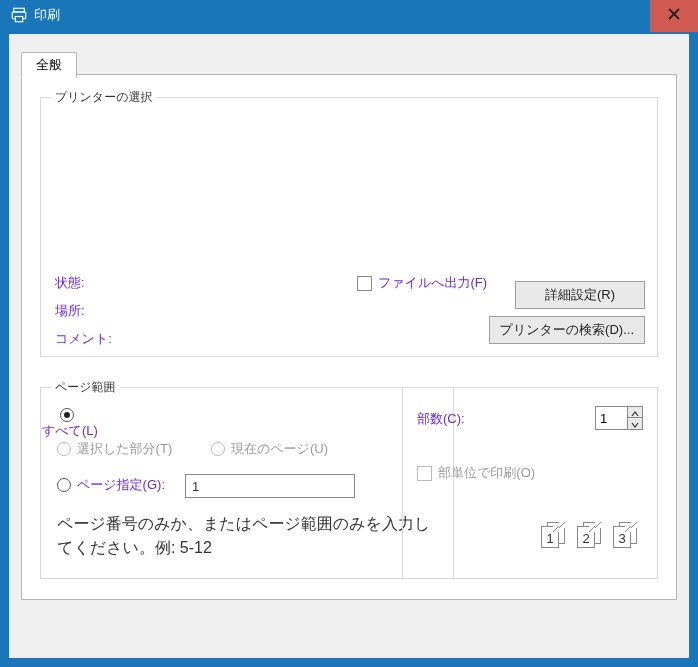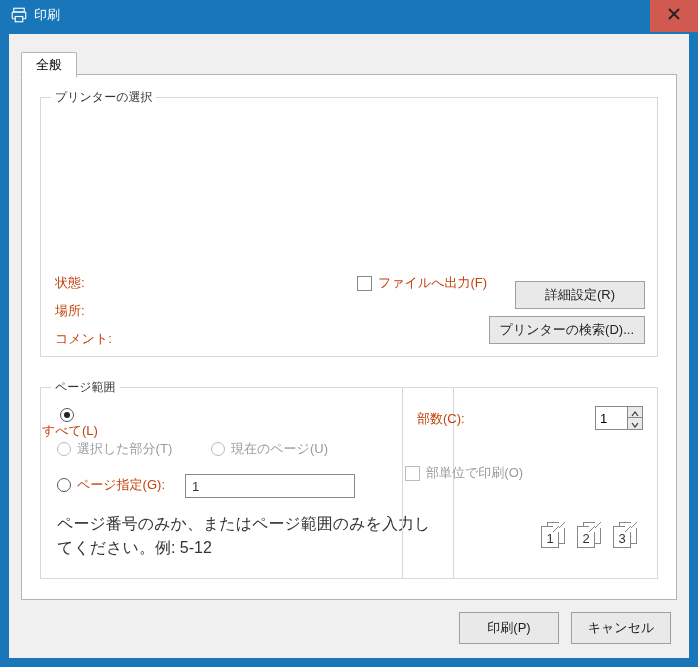--- a/index.html
+++ b/index.html
@@ -13,21 +13,21 @@
 .client { position: absolute; left: 9px; top: 34px; right: 9px; bottom: 9px; background: #f0f0f0; }
 .tabhdr { position: absolute; left: 12px; top: 18px; }
 .tab { display: inline-block; background: #fff; border: 1px solid #b4b4b4; border-bottom: 1px solid #fff; padding: 3px 14px; position: relative; z-index: 2; border-radius: 2px 2px 0 0; }
 .tabpanel { position: absolute; left: 12px; right: 12px; top: 40px; bottom: 58px; background: #fff; border: 1px solid #b4b4b4; }
 .groupbox { position: absolute; border: 1px solid #d8d8d8; }
 .groupbox .legend { position: absolute; top: -9px; left: 10px; background: #fff; padding: 0 4px; color: #333; font-size: 12px; }
 .gb-printer { left: 18px; right: 18px; top: 22px; height: 260px; text-decoration: underline; }
 .gb-pagerange { left: 18px; top: 312px; width: 414px; height: 192px; }
 .gb-copies { left: 380px; right: 18px; top: 312px; height: 192px; }
 .row { position: absolute; display: flex; align-items: center; }
-.lbl { color: #c2410c; }
+.lbl { color: #6d28d9; }
 .lbl.disabled { color: #9a9a9a; }
 .chk { appearance: none; width: 15px; height: 15px; border: 1px solid #888; margin-right: 6px; background: #fff; cursor: pointer; }
 .btn { background: #e9e9e9; border: 1px solid #a0a0a0; padding: 4px 10px; min-width: 130px; text-align: center; cursor: pointer; color: #212121; }
 .radio { appearance: none; width: 14px; height: 14px; border: 1px solid #555; border-radius: 50%; margin-right: 6px; position: relative; cursor: pointer; background: #fff; }
 .radio:checked::after { content: ""; position: absolute; left: 3px; top: 3px; width: 6px; height: 6px; background: #222; border-radius: 50%; }
 .radio.disabled { border-color: #bbb; cursor: default; }
 .txtinput { border: 1px solid #888; height: 24px; padding: 0 6px; background: #fff; color: #333; }
 .spin-wrap { display: flex; }
 .spinval { width: 32px; height: 24px; border: 1px solid #888; border-right: none; padding: 0 4px; background: #fff; }
 .spinbtns { display: flex; flex-direction: column; }
@@ -139,21 +139,21 @@
                 </svg></span>
             </div>
           <div class="spinbtn" style="border-top:none;">
               <span><svg viewBox="0 0 8 6">
                   <polyline points="1,1 4,5 7,1" fill="none" stroke="#333" stroke-width="1.2"></polyline>
                 </svg></span>
             </div>
         </div>
       </div>
 
-      <div class="row" style="left:2px; top:76px;">
+      <div class="row" style="left:14px; top:76px;">
         <input type="checkbox" class="chk" disabled="" style="border-color: rgb(187, 187, 187);">
         <span class="lbl disabled">部単位で印刷(O)</span>
       </div>
 
       <div class="collate-illus">
         <div class="collate-pair">
           <div class="page back">
               <span>1</span>
               <span class="ear"></span>
             </div>
@@ -180,17 +180,13 @@
           <div class="page front">
               <span>3</span>
               <span class="ear"></span>
             </div>
         </div>
       </div>
     </div>
 
   </div>
 
-  <div class="bottom-btns">
-    <button class="btn"><span>印刷(P)</span></button>
-    <button class="btn"><span>キャンセル</span></button>
-  </div>
 </div>
 
 </body></html>

